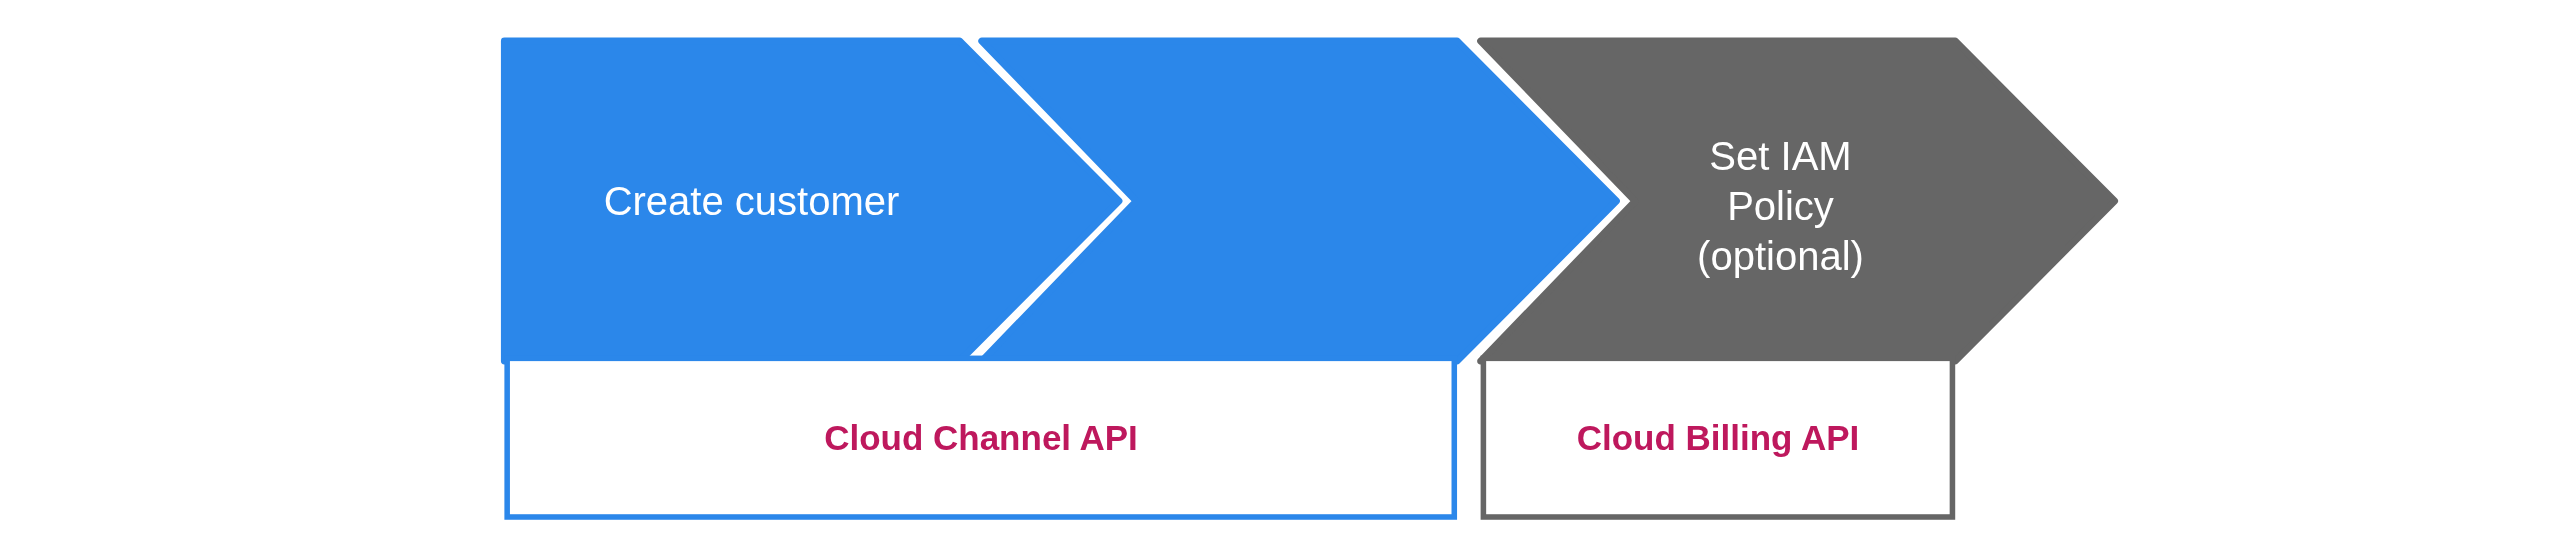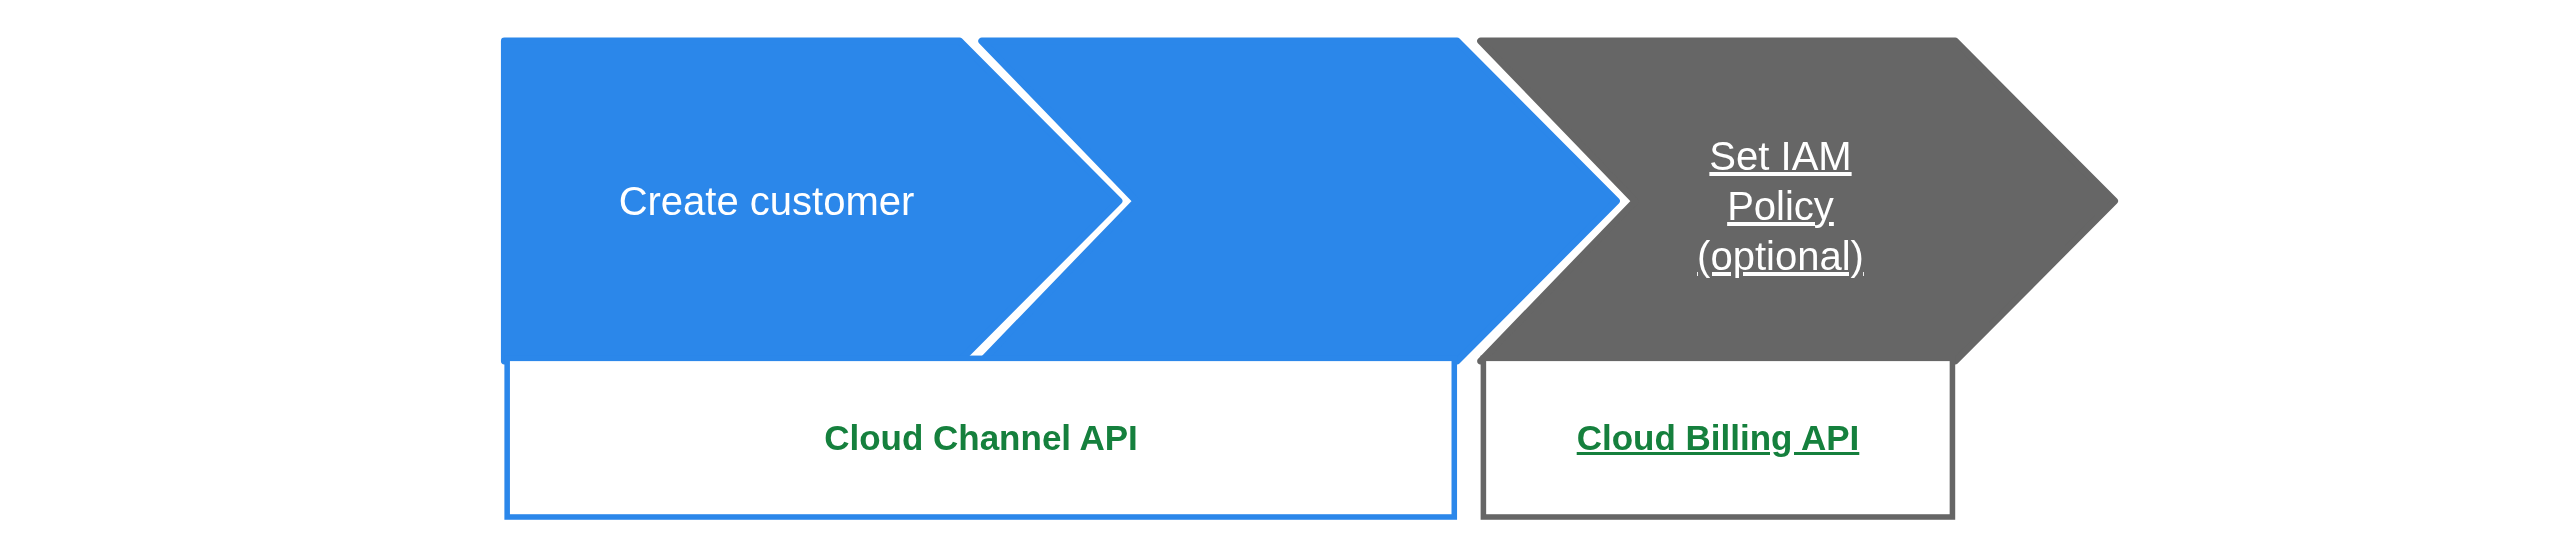--- a/index.html
+++ b/index.html
@@ -38,30 +38,30 @@
     text-align: center;
     white-space: pre-line;
   }
   .step-label {
     color: #ffffff;
     font-size: 40px;
     line-height: 1.25;
     font-weight: 400;
   }
   .api-label {
-    color: #15803d;
+    color: #be185d;
     font-size: 35px;
     line-height: 1.2;
     font-weight: 700;
   }
-  .pos-step-1 { left: 502px;  top: 161px; width: 499px; height: 79px; padding-left: 15px; }
+  .pos-step-1 { left: 502px;  top: 161px; width: 499px; height: 79px; }
   .pos-step-2 { left: 1024px; top: 139px; width: 499px; height: 125px; }
-  .pos-step-3 { left: 1531px; top: 112px; width: 499px; height: 187px; text-decoration: underline; }
+  .pos-step-3 { left: 1531px; top: 112px; width: 499px; height: 187px; }
   .pos-api-1  { left: 510px;  top: 361px; width: 942px; height: 153px; }
-  .pos-api-2  { left: 1486px; top: 361px; width: 464px;  height: 153px; text-decoration: underline; }
+  .pos-api-2  { left: 1486px; top: 361px; width: 464px;  height: 153px; }
 </style>
 </head>
 <body>
 
 <div class="canvas">
 
   <svg class="diagram-svg" viewBox="0 0 3718 792" xmlns="http://www.w3.org/2000/svg">
 
     <polygon class="arrow-shape" points="728,59 1385,59 1615,290 1385,521 728,521" fill="#2b87ea" stroke="#2b87ea"></polygon>
 

